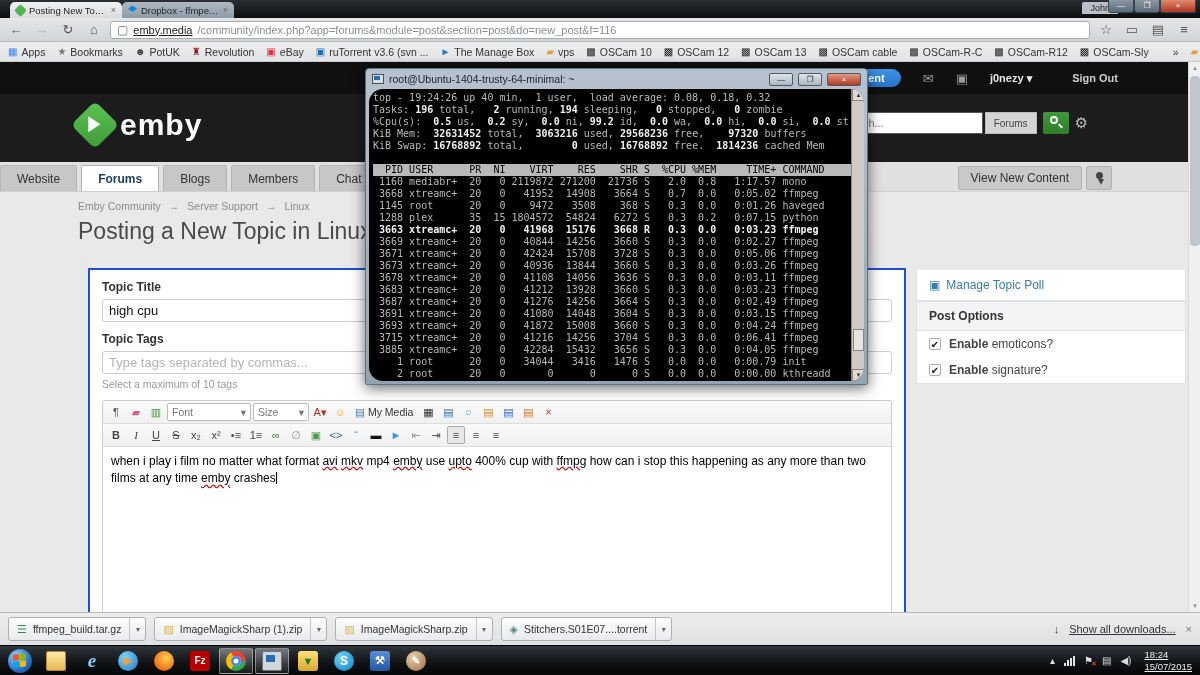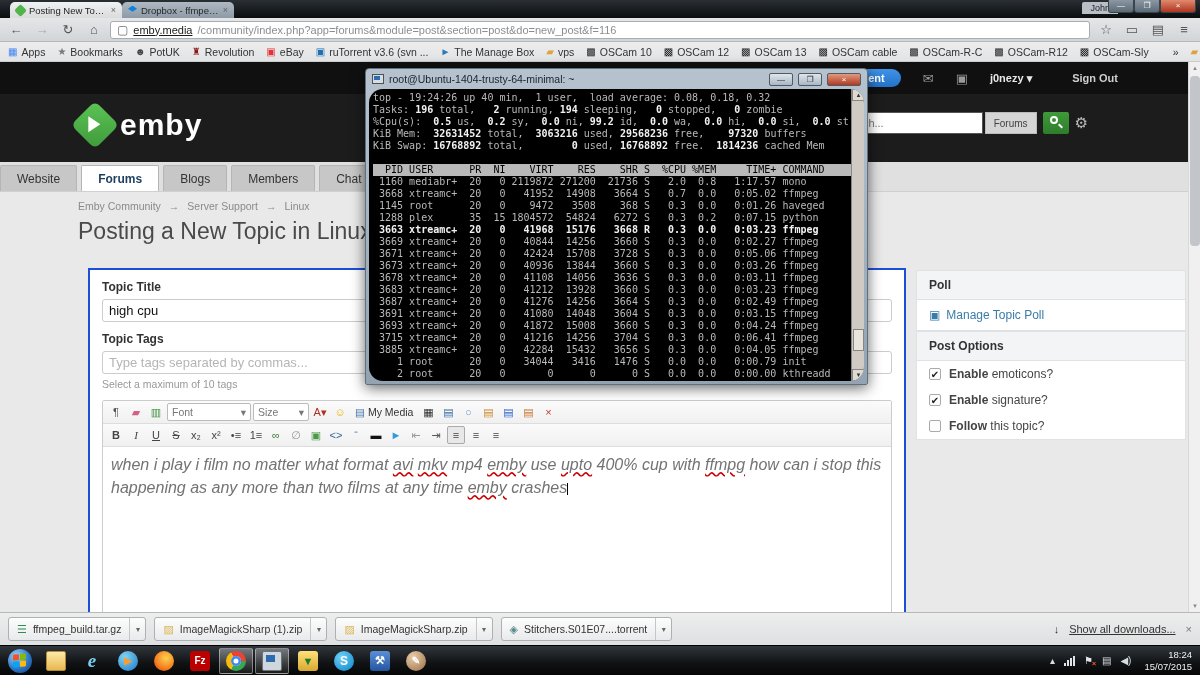--- a/index.html
+++ b/index.html
@@ -105,21 +105,21 @@
     border-bottom:1px solid #ddd; padding:2px 4px; height:23px; }
   .edbtn { min-width:18px; height:18px; display:flex; align-items:center; justify-content:center;
     font-size:11px; color:#444; border-radius:2px; }
   .edbtn.boxed { border:1px solid #aaa; background:#e8e8e8; }
   .edsel { display:flex; align-items:center; justify-content:space-between; width:84px; height:18px;
     border:1px solid #bbb; background:#fff; border-radius:2px; font-size:10.5px; color:#777; padding:0 4px; }
   .edsel.small { width:56px; }
   .glyph-b{font-weight:bold} .glyph-i{font-style:italic;font-family:"Liberation Serif",serif}
   .glyph-u{text-decoration:underline} .glyph-s{text-decoration:line-through}
   #mymedia { display:flex; gap:3px; align-items:center; font-size:10.5px; color:#333; padding:0 4px; }
-  #editor-content { min-height:172px; background:#fff; padding:6px 8px; font-size:16px; color:#737373; line-height:1.45;font-style:italic; }
+  #editor-content { min-height:172px; background:#fff; padding:6px 8px; font-size:12px; color:#000000; line-height:1.45; }
   .miss { text-decoration:underline; text-decoration-style:wavy; text-decoration-color:#cc0000; }
   #caret { display:inline-block; width:1px; height:12px; background:#000; vertical-align:-2px; }
 
   #sidebar { position:absolute; left:916px; top:208px; width:270px; }
   .sb-header { background:#f2f4f6; border:1px solid #dfe2e5; padding:7px 12px; font-size:12px;
     font-weight:bold; color:#333; }
   .sb-body { background:#fff; border:1px solid #dfe2e5; border-top:none; }
   #manage-poll { display:flex; align-items:center; gap:6px; padding:8px 12px; font-size:12px; color:#3a7ca8; }
   .sb-opt { display:flex; align-items:center; gap:8px; padding:6px 12px; font-size:12px; color:#444; }
   .cb { width:12px; height:12px; border:1px solid #aaa; background:#fdfdfd; border-radius:2px;
@@ -195,21 +195,21 @@
   .ic-winscp { background:linear-gradient(#ffe178,#d8a832); border-radius:3px; color:#1d7a2a; font-size:11px; }
   .ic-skype { background:radial-gradient(circle at 35% 30%,#6fd0f5,#0a84c9); border-radius:50%; font-size:12px; }
   .ic-tool { background:linear-gradient(#5a8fd8,#24569e); border-radius:3px; font-size:11px; }
   .ic-gimp { background:radial-gradient(circle at 35% 30%,#e8cdaa,#9a6f46); border-radius:50%; color:#fff; font-size:10px; }
   #tray { margin-left:auto; display:flex; align-items:center; gap:9px; padding-right:6px; color:#dfe4e8; }
   .tray-g { font-size:10px; color:#d7dce0; }
   .netbars { display:flex; align-items:flex-end; gap:1px; height:10px; }
   .netbars span { width:2px; background:#dfe4e8; }
   .flagwrap { position:relative; font-size:10px; }
   .flagx { position:absolute; right:-3px; bottom:-1px; color:#ff5544; font-size:7px; font-weight:bold; }
-  #clock { text-align:right; font-size:9.5px; line-height:1.25; color:#eef1f3; padding-left:4px; }
+  #clock { text-align:left; font-size:9.5px; line-height:1.25; color:#eef1f3; padding-left:4px;text-decoration:underline; }
 </style>
 </head>
 <body>
 
 <div id="screen">
 
   <div id="tabstrip">
     <div id="tabs">
         <div class="tab active">
           <span class="fav fav-emby"></span>
@@ -344,20 +344,27 @@
       </div>
     </div>
 
     <div id="navrow">
         <div class="ftab">Website</div>
         <div class="ftab active">Forums</div>
         <div class="ftab">Blogs</div>
         <div class="ftab">Members</div>
         <div class="ftab">Chat<span class="badge">6</span></div>
       </div>
+    <div id="navrow-right">
+      <div id="view-new-content">View New Content</div>
+      <div id="pin-btn">
+          <span class="pin-head"></span>
+          <span class="pin-tip"></span>
+        </div>
+    </div>
 
     <div id="breadcrumb">
         <span>Emby Community</span>
         <span>→</span>
         <span>Server Support</span>
         <span>→</span>
         <span>Linux</span>
       </div>
     <div id="page-title">Posting a New Topic in Linux</div>
 
@@ -456,40 +463,35 @@
             </div>
             <div class="edbtn">
               <span>≡</span>
             </div>
           </div>
         <div id="editor-content"><span>when i play i film no matter what format </span><span class="miss">avi</span><span> </span><span class="miss">mkv</span><span> mp4 </span><span class="miss">emby</span><span> use </span><span class="miss">upto</span><span> 400% cup with </span><span class="miss">ffmpg</span><span> how can i stop this happening as any more than two films at any time </span><span class="miss">emby</span><span> crashes</span><span id="caret"></span></div>
       </div>
     </div>
 
     <div id="sidebar">
-      <div class="sb-header">Poll</div>
       <div class="sb-body">
         <div id="manage-poll">
           <span>▣</span>
           <span>Manage Topic Poll</span>
         </div>
       </div>
       <div class="sb-header">Post Options</div>
       <div class="sb-body" id="post-options">
           <div class="sb-opt">
             <span class="cb">✔</span>
             <span><b>Enable</b> emoticons?</span>
           </div>
           <div class="sb-opt">
             <span class="cb">✔</span>
             <span><b>Enable</b> signature?</span>
-          </div>
-          <div class="sb-opt">
-            <span class="cb"></span>
-            <span><b>Follow</b> this topic?</span>
           </div>
         </div>
     </div>
 
     <div id="page-scroll">
       <div class="scroll-arrow" style="top:2px">▴</div>
       <div id="page-thumb"></div>
       <div class="scroll-arrow" style="bottom:2px">▾</div>
     </div>
   </div>

